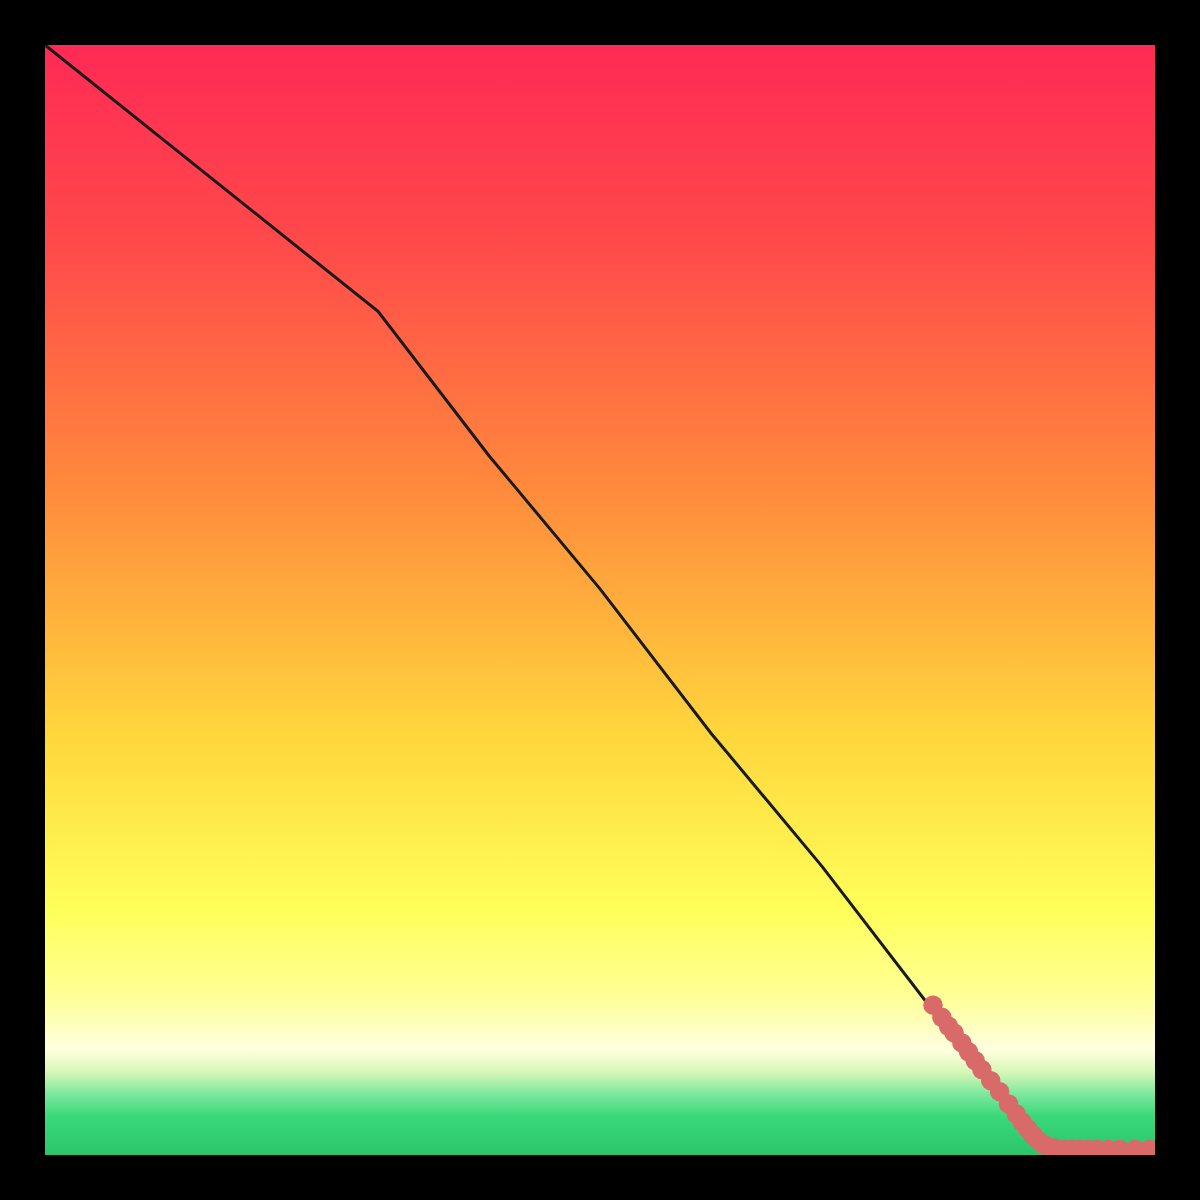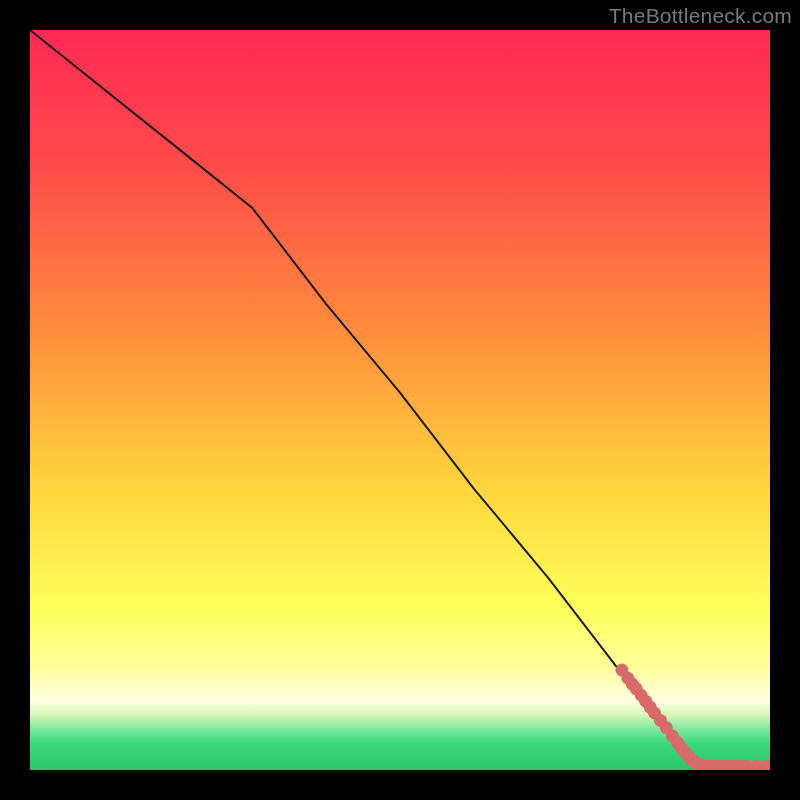--- a/index.html
+++ b/index.html
@@ -34,21 +34,20 @@
     width: 740px;
     height: 740px;
   }
   svg { display: block; }
 </style>
 </head>
 <body>
 
 <div class="frame">
 
-  <div class="watermark">TheBottleneck.com</div>
 
   <div class="plot">
     <svg id="svg" width="740" height="740" viewBox="0 0 740 740">
       <defs>
         <linearGradient id="bg-grad" x1="0" y1="0" x2="0" y2="1">
             <stop offset="0.00%" stop-color="#ff2a55"></stop>
             <stop offset="18.00%" stop-color="#ff4a4a"></stop>
             <stop offset="40.00%" stop-color="#ff8a3c"></stop>
             <stop offset="62.00%" stop-color="#ffd63c"></stop>
             <stop offset="78.00%" stop-color="#ffff5a"></stop>

